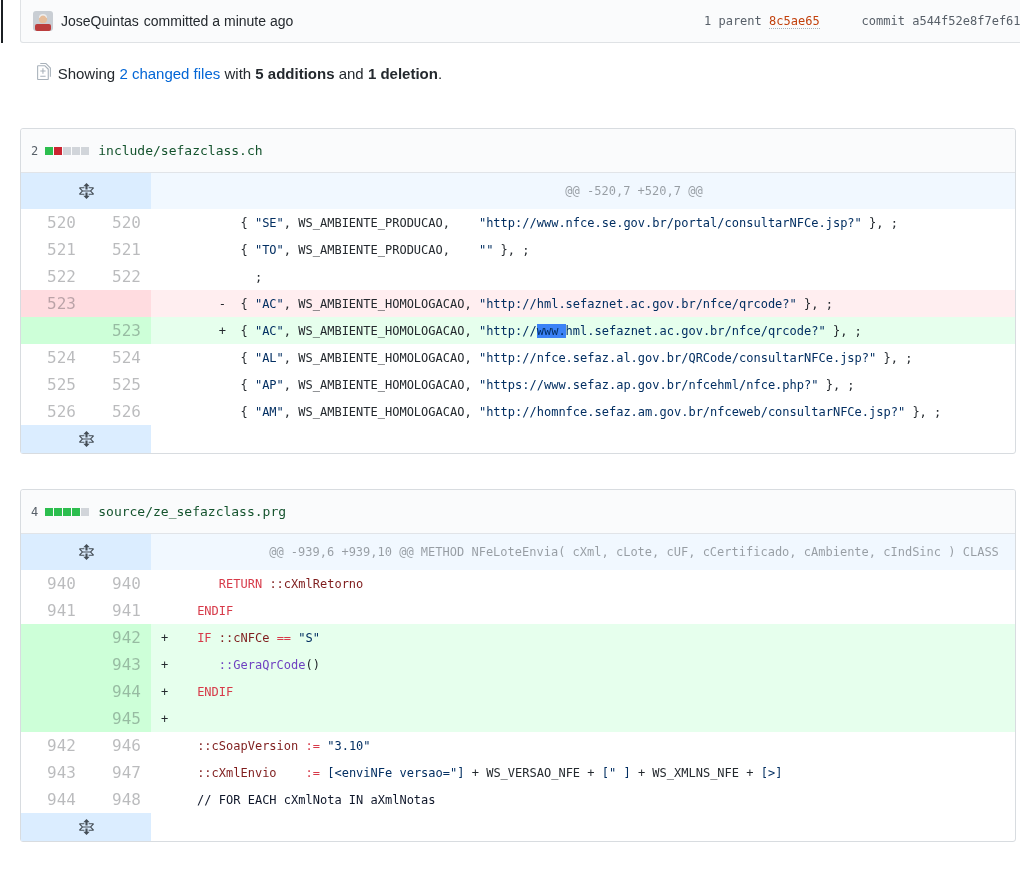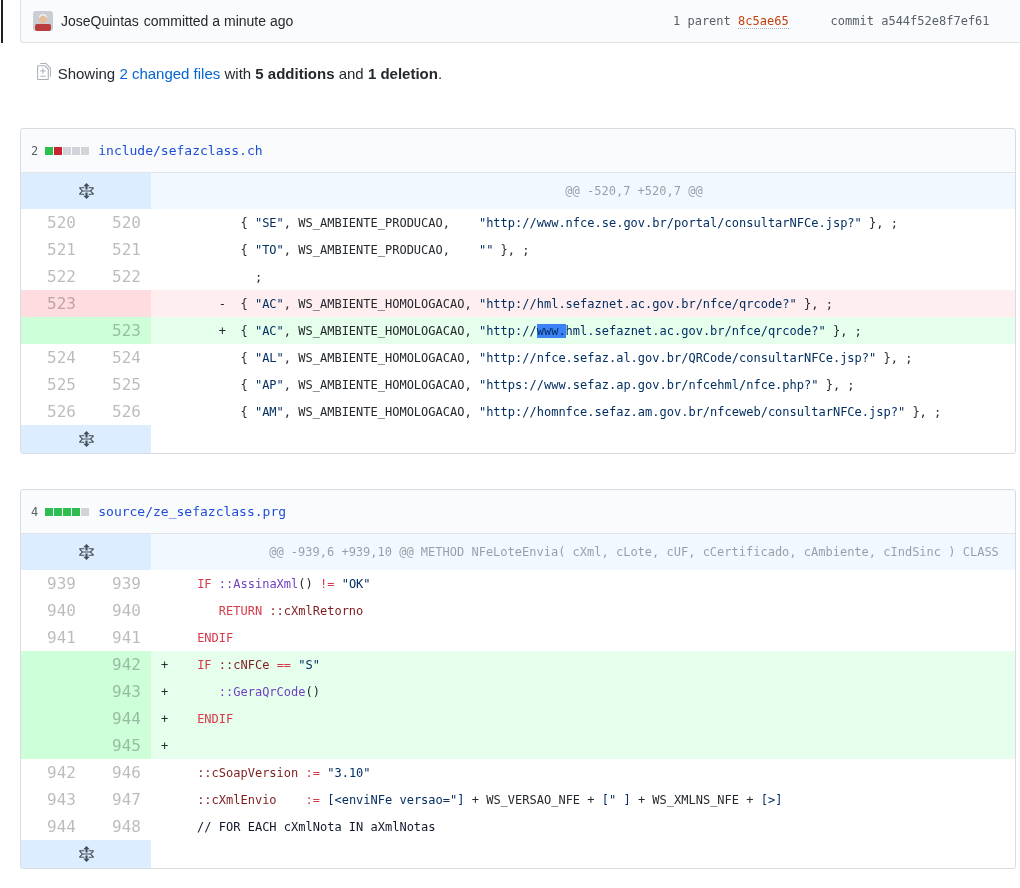--- a/index.html
+++ b/index.html
@@ -12,21 +12,21 @@
   
   .left-bar{position:absolute;left:1px;top:0;width:2px;height:43px;background:#1b1f23;}
   .commit-box{
     position:relative;margin-left:20px;width:1010px;height:43px;box-sizing:border-box;
     background:#fafbfc;border:1px solid #dfe2e5;border-top:none;
     border-radius:0 0 3px 3px;display:flex;align-items:center;padding-left:12px;
   }
   .avatar{width:20px;height:20px;border-radius:3px;overflow:hidden;margin-right:8px;flex:0 0 auto;}
   .commit-author{font-weight:normal;font-size:14px;}
   .commit-action{font-size:14px;margin-left:5px;}
-  .commit-meta{position:absolute;left:652px;top:0;height:100%;display:flex;align-items:center;
+  .commit-meta{position:absolute;left:683px;top:0;height:100%;display:flex;align-items:center;
     font-size:12px;color:#586069;white-space:pre;}
   .parent-sha{color:#c2410c;text-decoration:none;border-bottom:1px dotted #a8b1ba;cursor:pointer;}
   .commit-sha-group{margin-left:42px;white-space:pre;}
 
   
   .summary{margin:20px 0 0 20px;font-size:15px;white-space:pre;display:flex;align-items:center;height:20px;}
   .summary .oct{margin-right:7px;}
   .summary a{color:#0366d6;text-decoration:none;cursor:pointer;}
   .summary b{font-weight:bold;}
 
@@ -35,21 +35,21 @@
   .file-1{margin-top:45px;}
   .file-2{margin-top:35px;}
   .file-header{height:43px;display:flex;align-items:center;padding:0 10px;background:#fafbfc;
     border-bottom:1px solid #e1e4e8;border-radius:3px 3px 0 0;}
   .changes-count{font-size:12px;color:#586069;margin-right:7px;}
   .diffstat{display:flex;align-items:center;}
   .dblock{width:8px;height:8px;margin-right:1px;display:inline-block;}
   .dblock.add{background:#2cbe4e;}
   .dblock.del{background:#cb2431;}
   .dblock.neutral{background:#d1d5da;}
-  .file-name{font-size:13px;color:#1d4ed8;margin-left:8px;cursor:pointer;}
+  .file-name{font-size:13px;color:#14532d;margin-left:8px;cursor:pointer;}
 
   table.diff{width:100%;border-collapse:collapse;table-layout:fixed;}
   table.diff col.cnum{width:65px;}
   td{padding:0;vertical-align:middle;}
   td.num{font-size:16px;text-align:right;padding-right:10px;color:rgba(27,31,35,0.3);cursor:pointer;}
   td.codecell{font-size:12px;white-space:pre;padding-left:10px;color:#24292e;overflow:hidden;}
   tr.line td{height:27px;}
   tr.hunk td{height:36px;}
   tr.hunk td.numcell{background:#dbedff;text-align:center;cursor:pointer;}
   tr.hunk td.codecell{background:#f1f8ff;color:rgba(27,31,35,0.42);padding-left:102px;text-align:center;}
@@ -192,25 +192,20 @@
           <col>
         </colgroup>
         <tbody>
           <tr class="hunk">
             <td class="numcell" colspan="2"><svg width="15" height="17" viewBox="0 0 14 16" class="unfold-svg">
                 <path d="M11.5 7.5L14 10c0 .55-.45 1-1 1H9v-1h3.5l-2-2h-7l-2 2H5v1H1c-.55 0-1-.45-1-1l2.5-2.5L0 5c0-.55.45-1 1-1h4v1H1.5l2 2h7l2-2H9V4h4c.55 0 1 .45 1 1l-2.5 2.5zM6 6h2V3h2L7 0 4 3h2v3zm2 3H6v3H4l3 3 3-3H8V9z"></path>
               </svg></td>
             <td class="codecell mono">@@ -939,6 +939,10 @@ METHOD NFeLoteEnvia( cXml, cLote, cUF, cCertificado, cAmbiente, cIndSinc ) CLASS</td>
           </tr>
           <tr class="line context">
-            <td class="num mono">939</td>
-            <td class="num mono">939</td>
-            <td class="codecell mono"><span class="tp">     </span><span class="tk">IF</span><span class="tp"> </span><span class="tf">::AssinaXml</span><span class="tp">() </span><span class="tk">!=</span><span class="tp"> </span><span class="ts">"OK"</span></td>
-          </tr>
-          <tr class="line context">
             <td class="num mono">940</td>
             <td class="num mono">940</td>
             <td class="codecell mono"><span class="tp">        </span><span class="tk">RETURN</span><span class="tp"> </span><span class="tv">::cXmlRetorno</span></td>
           </tr>
           <tr class="line context">
             <td class="num mono">941</td>
             <td class="num mono">941</td>
             <td class="codecell mono"><span class="tp">     </span><span class="tk">ENDIF</span></td>
           </tr>
           <tr class="line add">

